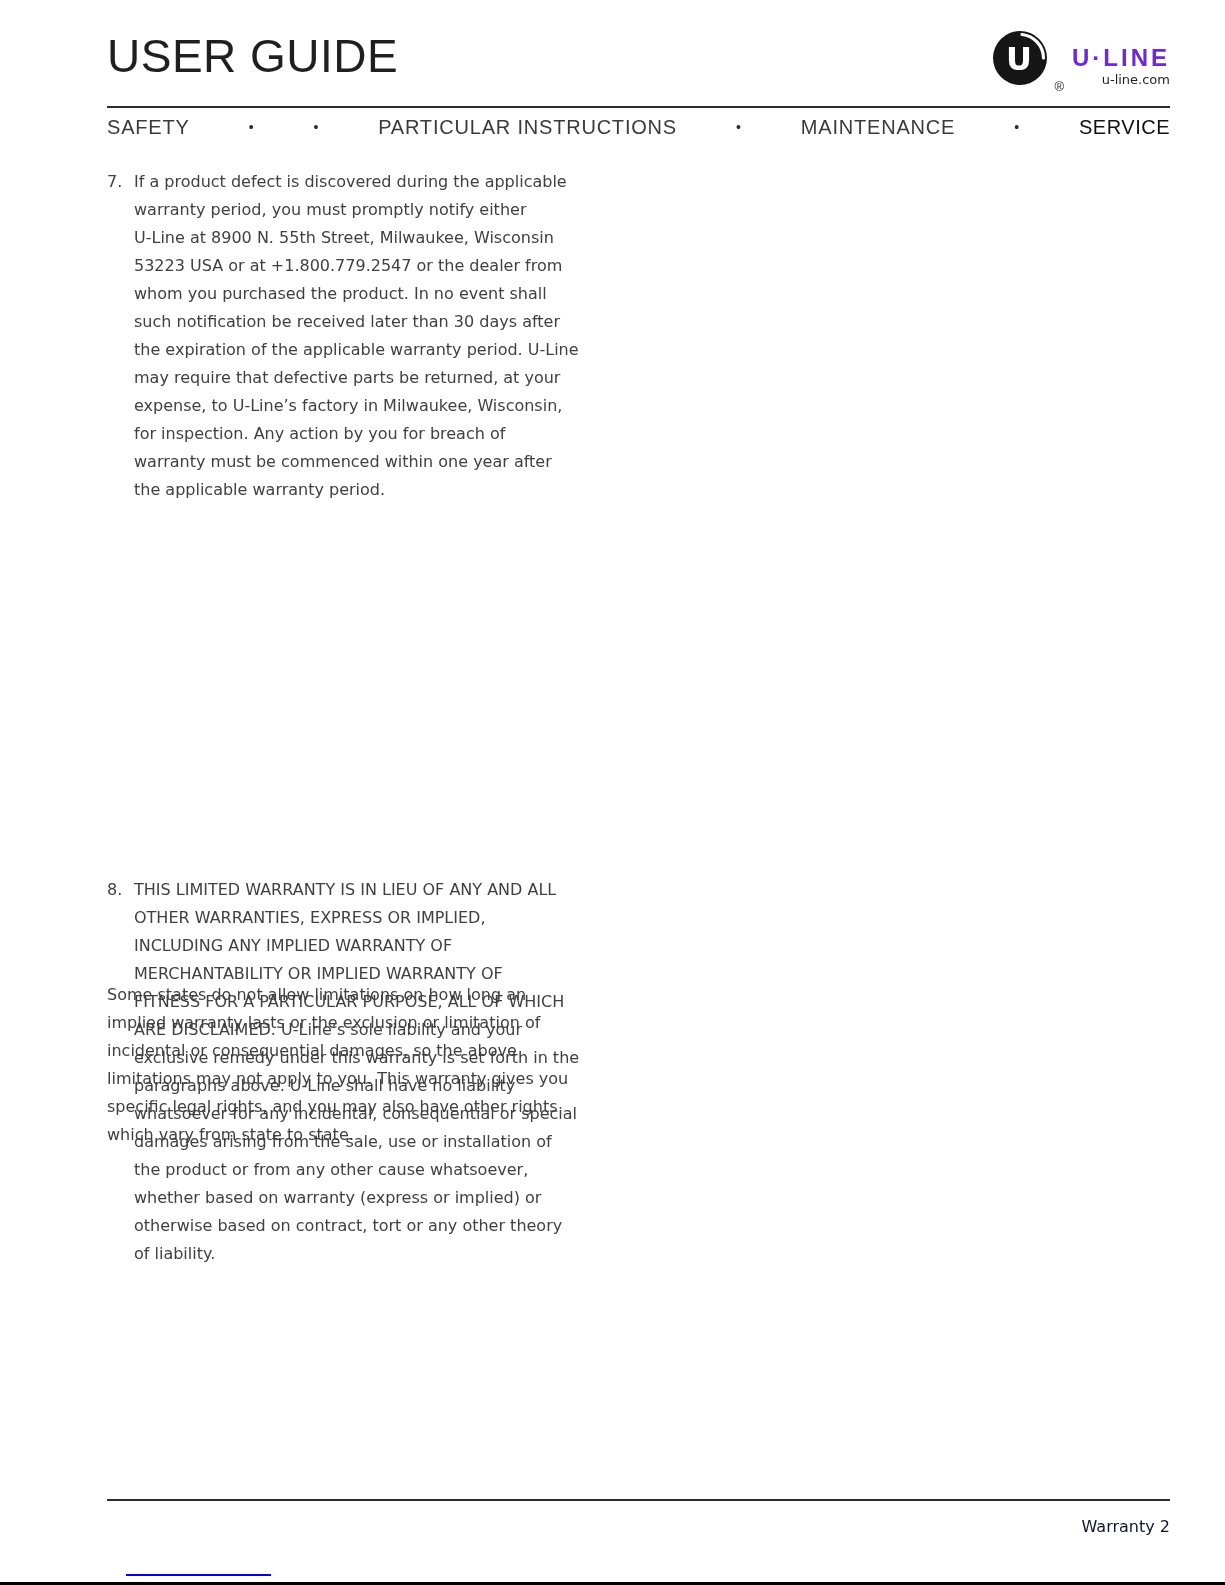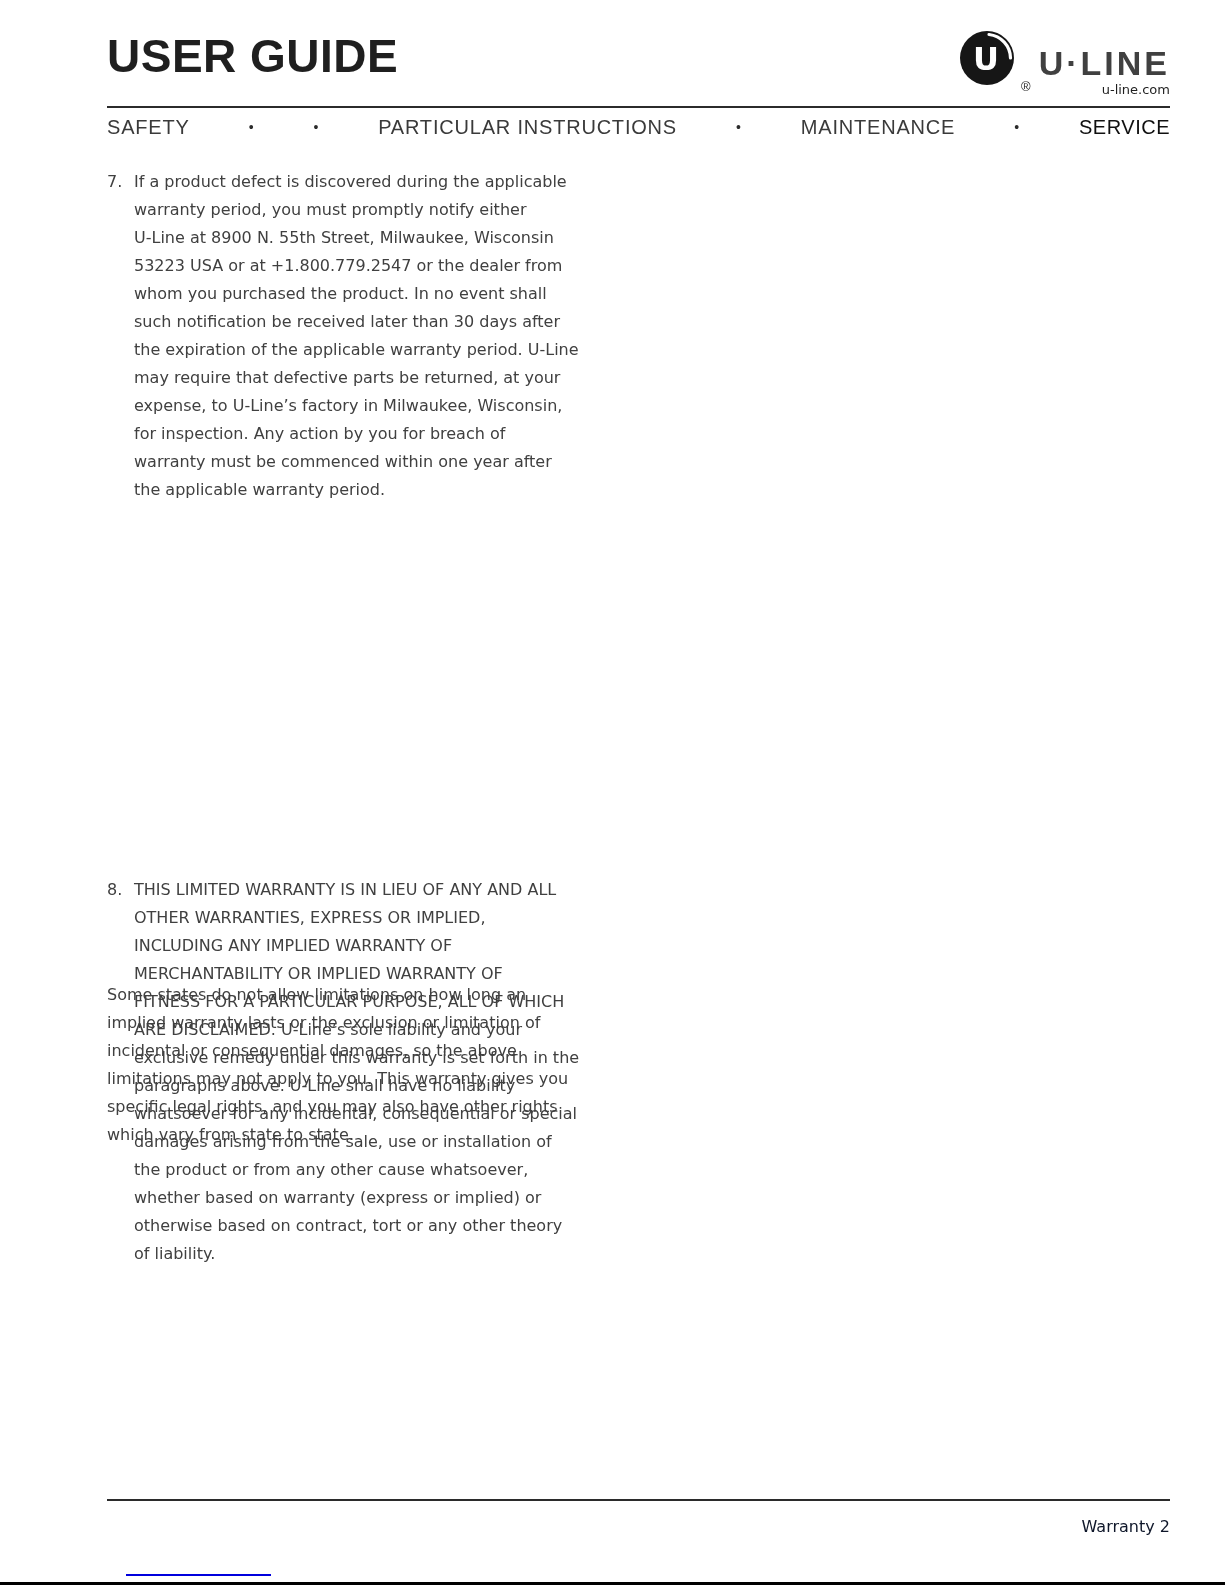--- a/index.html
+++ b/index.html
@@ -11,21 +11,21 @@
     background: #ffffff;
     overflow: hidden;
   }
 
   
   .page-title {
     position: absolute;
     left: 107px;
     top: 33px;
     font-family: "Liberation Sans", sans-serif;
-    font-weight: 700;
+    font-weight: 400;
     font-size: 46px;
     letter-spacing: 0.5px;
     color: #1f1f1f;
     line-height: 1;
   }
   .logo {
     position: absolute;
     top: 30px;
     right: 55px;
     display: flex;
@@ -37,23 +37,23 @@
     right: -16px;
     bottom: -4px;
     font-size: 13px;
     color: #1f1f1f;
     font-family: "Liberation Sans", sans-serif;
   }
   .wordmark-col { text-align: right; padding-top: 16px; }
   .wordmark {
     font-family: "Liberation Sans", sans-serif;
     font-weight: 700;
-    font-size: 34px;
+    font-size: 24px;
     letter-spacing: 3px;
-    color: #404040;
+    color: #6d28d9;
     line-height: 1;
   }
   .site {
     font-family: "DejaVu Sans", sans-serif;
     font-size: 13px;
     color: #1f1f1f;
     margin-top: 3px;
     line-height: 1;
   }
 

